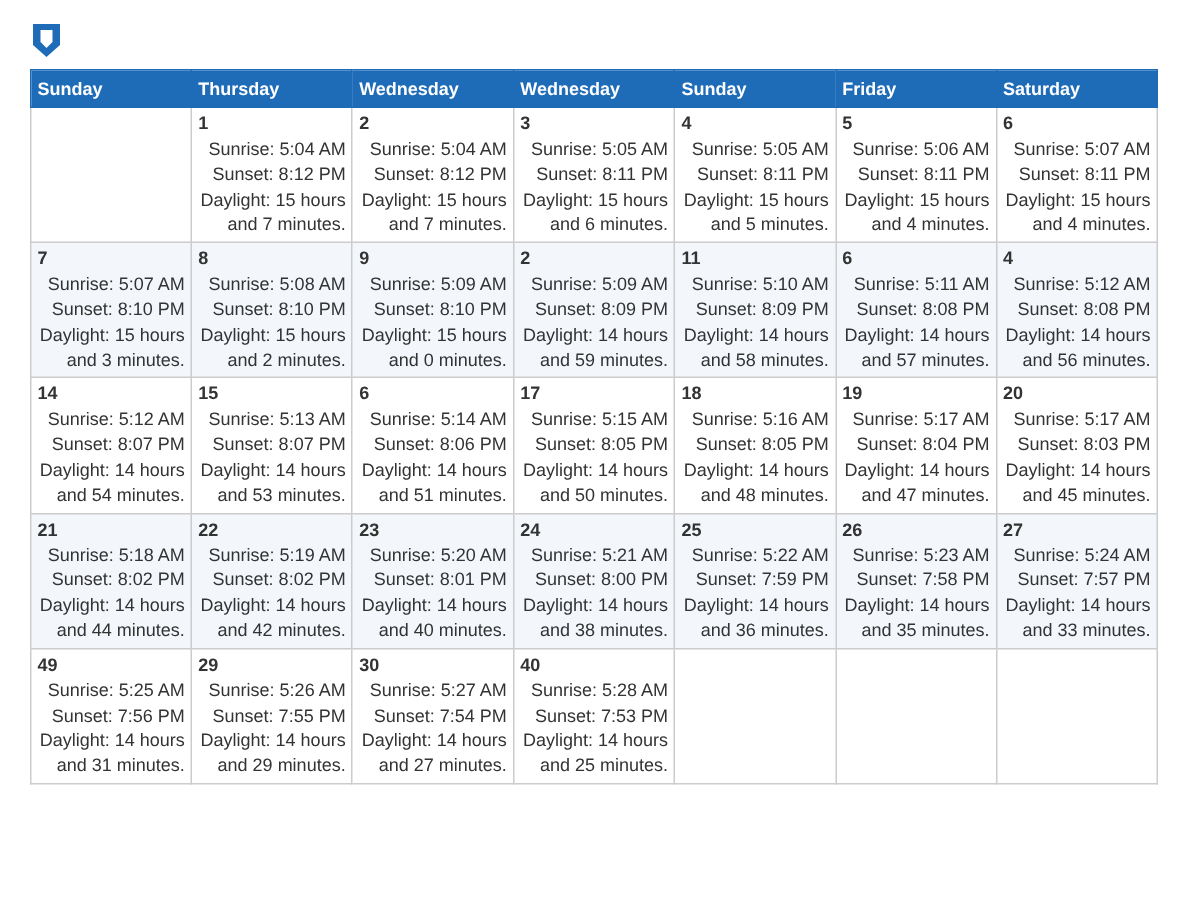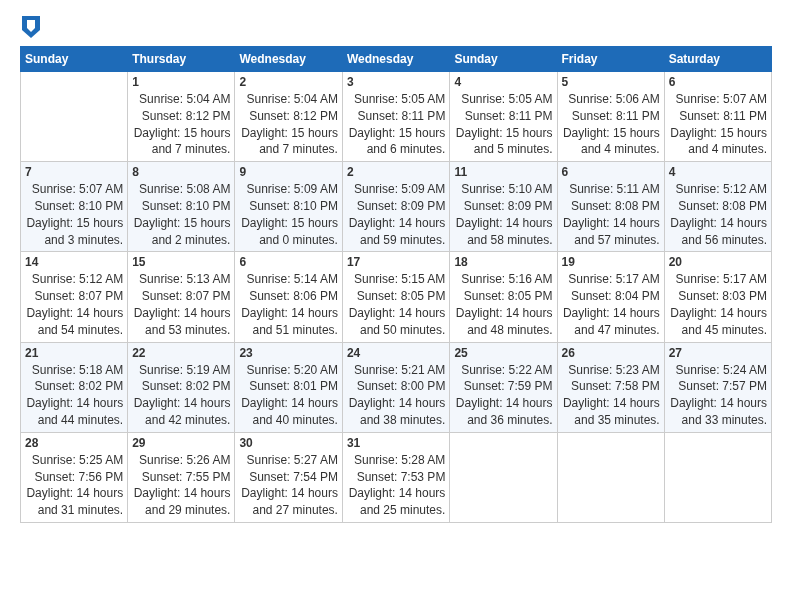--- a/index.html
+++ b/index.html
@@ -240,33 +240,33 @@
             <div class="day-num">26</div>
             <div class="day-info">Sunrise: 5:23 AM<br>Sunset: 7:58 PM<br>Daylight: 14 hours and 35 minutes.</div>
           </td>
           <td>
             <div class="day-num">27</div>
             <div class="day-info">Sunrise: 5:24 AM<br>Sunset: 7:57 PM<br>Daylight: 14 hours and 33 minutes.</div>
           </td>
         </tr>
         <tr>
           <td>
-            <div class="day-num">28</div>
+            <div class="day-num">49</div>
             <div class="day-info">Sunrise: 5:25 AM<br>Sunset: 7:56 PM<br>Daylight: 14 hours and 31 minutes.</div>
           </td>
           <td>
             <div class="day-num">29</div>
             <div class="day-info">Sunrise: 5:26 AM<br>Sunset: 7:55 PM<br>Daylight: 14 hours and 29 minutes.</div>
           </td>
           <td>
             <div class="day-num">30</div>
             <div class="day-info">Sunrise: 5:27 AM<br>Sunset: 7:54 PM<br>Daylight: 14 hours and 27 minutes.</div>
           </td>
           <td>
-            <div class="day-num">31</div>
+            <div class="day-num">40</div>
             <div class="day-info">Sunrise: 5:28 AM<br>Sunset: 7:53 PM<br>Daylight: 14 hours and 25 minutes.</div>
           </td>
           <td class="empty-cell"></td>
           <td class="empty-cell"></td>
           <td class="empty-cell"></td>
         </tr>
       </tbody>
   </table>
 </div>
 

